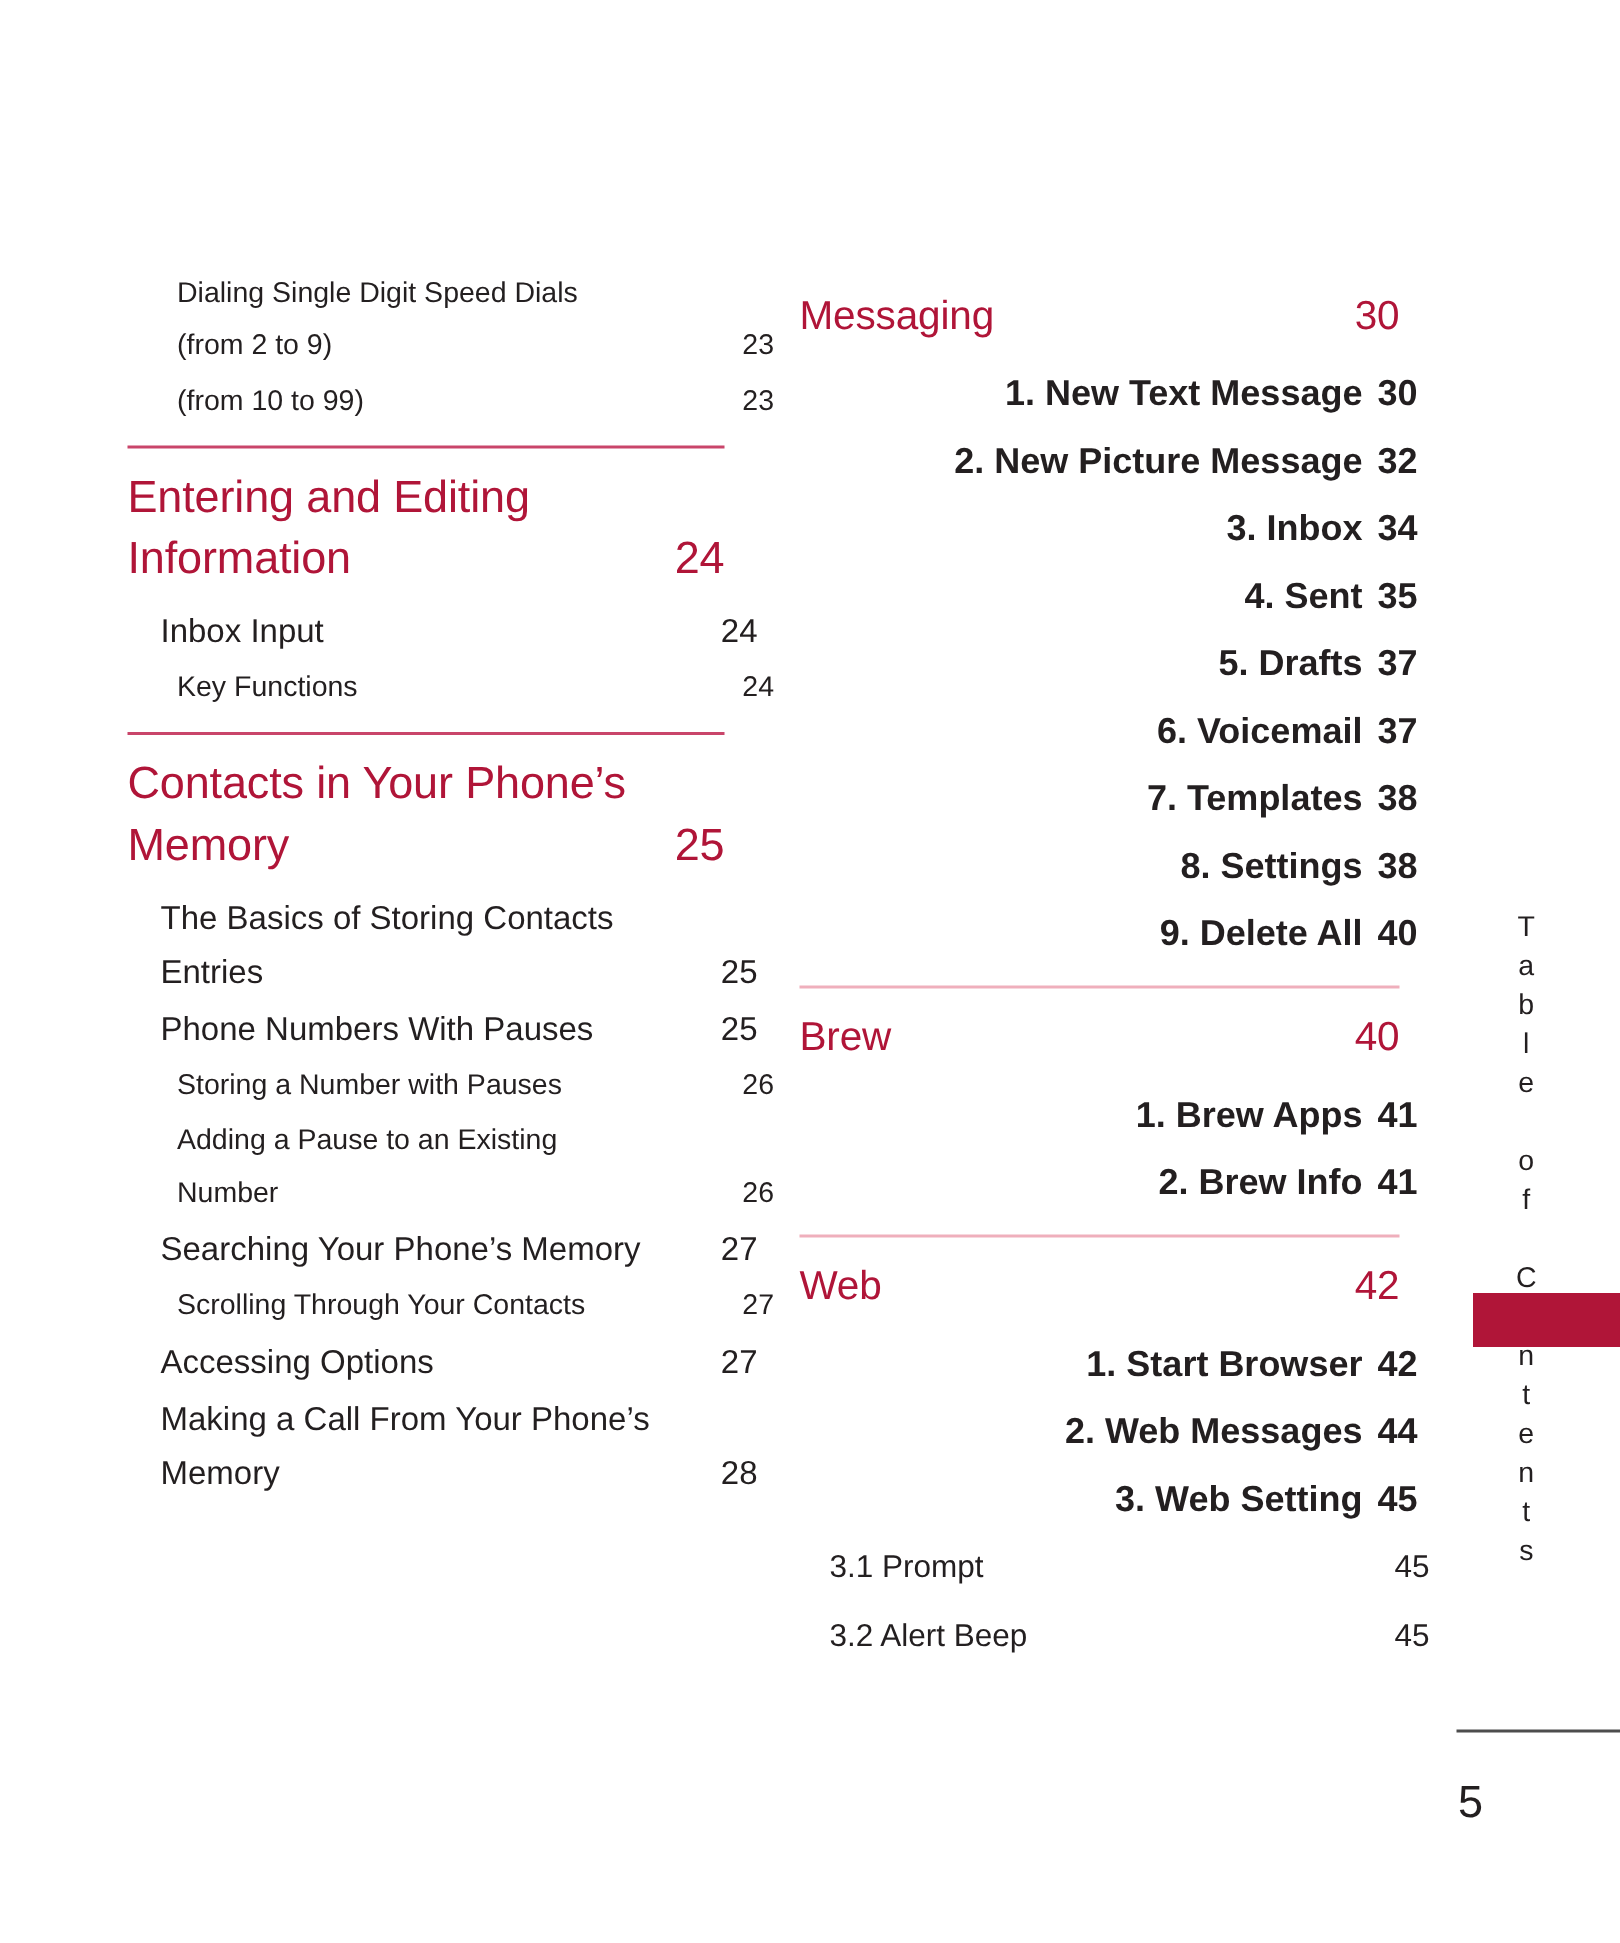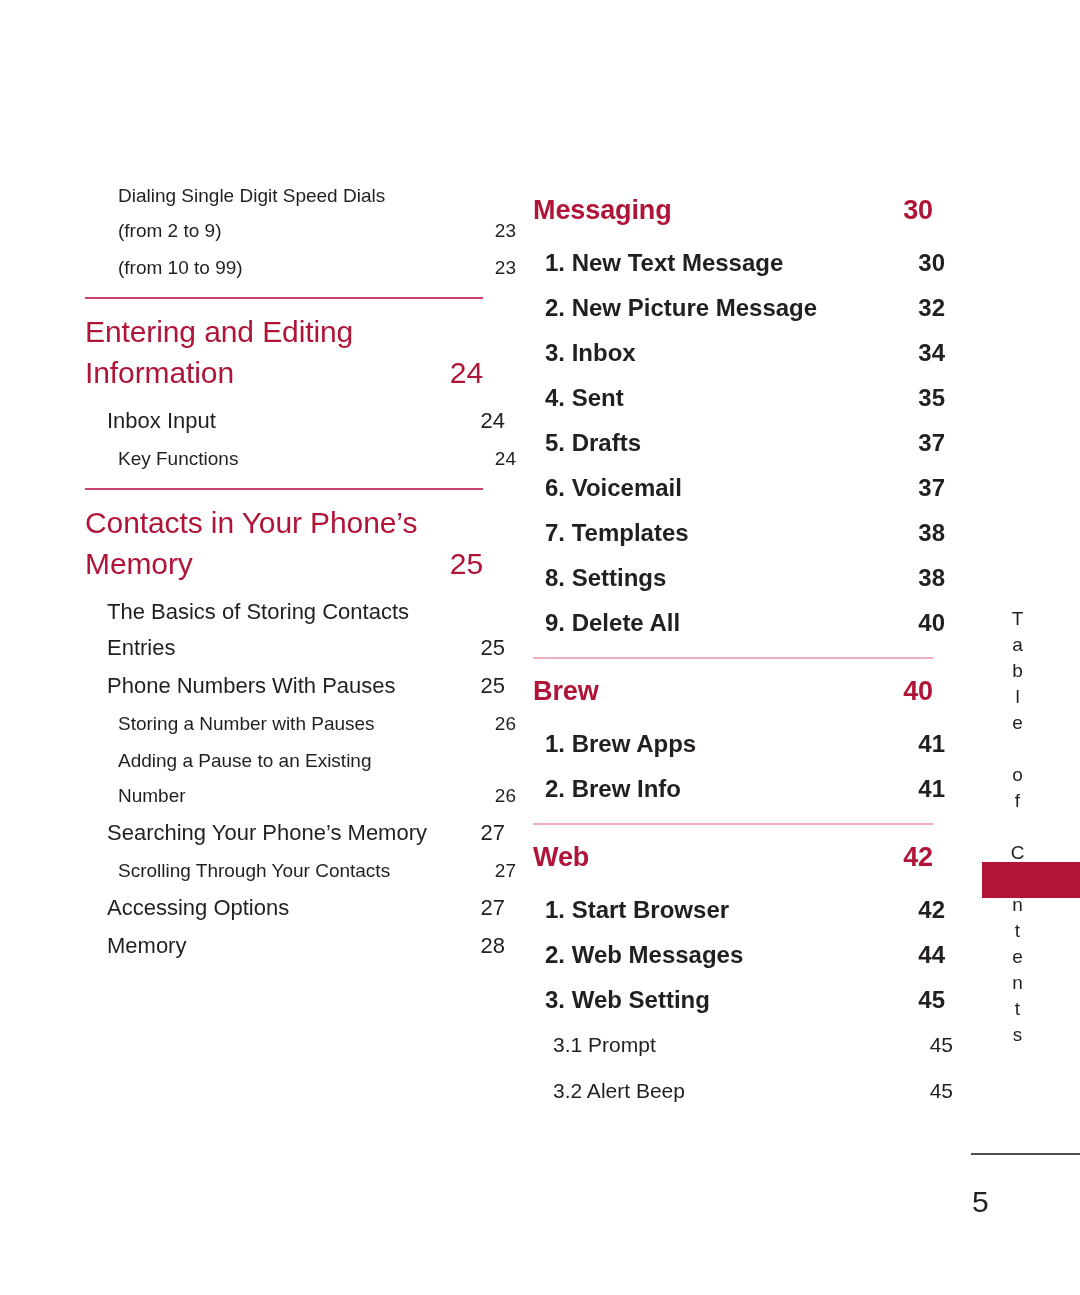--- a/index.html
+++ b/index.html
@@ -54,21 +54,21 @@
   .sec {
     color: #b01538;
     font-size: 30px;
     line-height: 41px;
     font-weight: 400;
     margin-top: 12px;
     margin-bottom: 10px;
     letter-spacing: -0.1px;
   }
   .sec .toc-page { font-size: 30px; }
-  .sec.bold { font-weight: 700; font-size: 27px; line-height: 40px; }
+  .sec.bold { font-weight: 400; font-size: 27px; line-height: 40px; }
   .sec.bold .toc-page { font-size: 27px; }
 
   
   .lv1 {
     font-size: 22px;
     line-height: 36px;
     padding-left: 22px;
     margin-bottom: 2px;
   }
   .lv1 .toc-page { font-size: 22px; }
@@ -81,20 +81,21 @@
     margin-bottom: 2px;
   }
   .lv2 .toc-page { font-size: 19px; margin-left: 19px; }
 
   
   .num1 {
     font-size: 24px;
     line-height: 45px;
     font-weight: 700;
     padding-left: 12px;
+    justify-content: flex-end;
   }
   .num1 .toc-page { font-size: 24px; font-weight: 700; }
 
   .num2 {
     font-size: 21px;
     line-height: 46px;
     font-weight: 400;
     padding-left: 20px;
   }
   .num2 .toc-page { font-size: 21px; }
@@ -231,20 +232,21 @@
       </div>
       <div class="toc-row lv2">
         <span class="toc-label">Scrolling Through Your Contacts</span>
         <span class="toc-page">27</span>
       </div>
       <div class="toc-row lv1">
         <span class="toc-label">Accessing Options</span>
         <span class="toc-page">27</span>
       </div>
       <div class="toc-row lv1 wrap">
+        <span class="toc-label">Making a Call From Your Phone’s</span>
         <div class="line2">
           <span class="toc-label">Memory</span>
           <span class="toc-page">28</span>
         </div>
       </div>
     </div>
   <div class="column" id="col-right">
       <div class="toc-row sec bold">
         <span class="toc-label">Messaging</span>
         <span class="toc-page">30</span>

